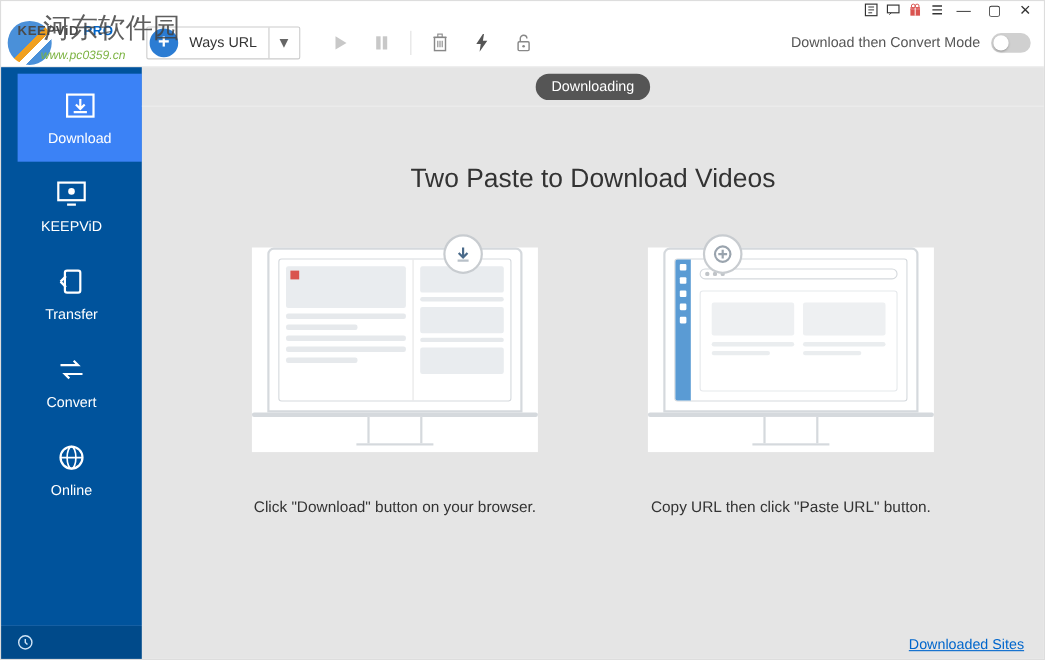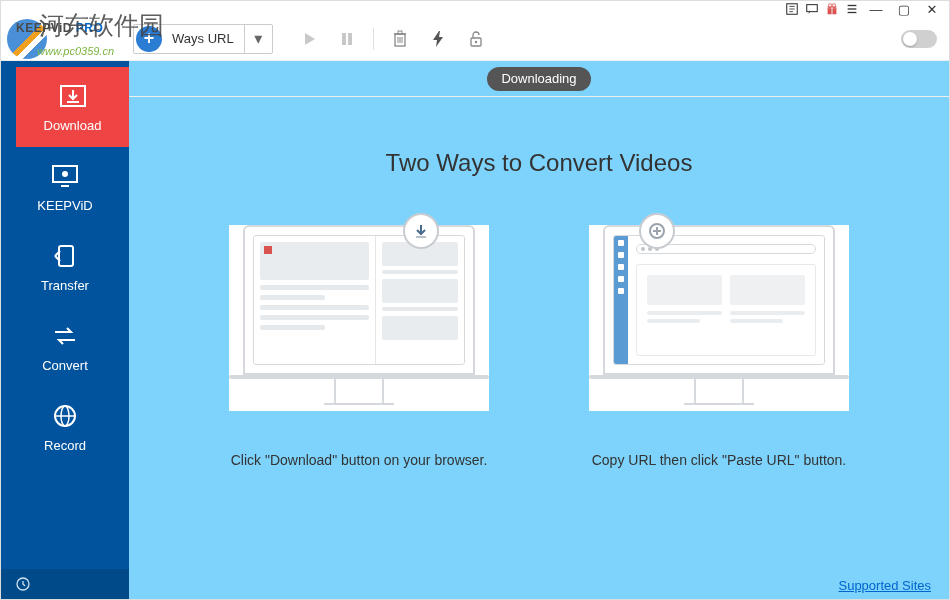--- a/index.html
+++ b/index.html
@@ -32,25 +32,25 @@
 .spacer { flex: 1; }
 .convert-mode { display: flex; align-items: center; gap: 10px; font-size: 13px; color: #555; }
 .toggle { width: 36px; height: 18px; border-radius: 9px; background: #d0d0d0; position: relative; cursor: pointer; }
 .toggle::after { content: ''; position: absolute; width: 14px; height: 14px; border-radius: 50%; background: #fff; top: 2px; left: 2px; box-shadow: 0 1px 2px rgba(0,0,0,0.25); }
 
 .body { flex: 1; display: flex; min-height: 0; }
 
 .sidebar { width: 128px; display: flex; flex-direction: column; }
 .side-main { flex: 1; background: #00539c; display: flex; flex-direction: column; padding-top: 6px; }
 .side-item { height: 80px; display: flex; flex-direction: column; align-items: center; justify-content: center; gap: 8px; color: #fff; cursor: pointer; font-size: 13px; }
-.side-item.active { background: #ef4444; margin-left: 15px; }
+.side-item.active { background: #3b82f6; margin-left: 15px; }
 .side-item svg { width: 32px; height: 28px; }
 .side-footer { height: 30px; background: #004a8a; display: flex; align-items: center; padding-left: 14px; color: #cfe3f5; }
 
-.content { flex: 1; background: #7dd3fc; display: flex; flex-direction: column; min-width: 0; }
+.content { flex: 1; background: #e5e5e5; display: flex; flex-direction: column; min-width: 0; }
 .tabs { height: 36px; display: flex; align-items: center; justify-content: center; gap: 14px; border-bottom: 1px solid #eee; }
 .tab { height: 24px; padding: 0 14px; border-radius: 12px; display: flex; align-items: center; font-size: 13px; color: #555; cursor: pointer; }
 .tab.active { background: #555; color: #fff; }
 
 .main { flex: 1; padding: 24px 30px 8px; display: flex; flex-direction: column; align-items: center; }
 .heading { font-size: 24px; color: #333; font-weight: normal; margin: 28px 0 48px; }
 
 .ways { display: flex; gap: 60px; }
 .way { width: 300px; display: flex; flex-direction: column; align-items: center; }
 .monitor { width: 260px; height: 186px; background: #fff; border: none; position: relative; }
@@ -177,20 +177,21 @@
             <rect x="4" y="8" width="10" height="8" fill="none" stroke="#888" stroke-width="1.3" rx="1"></rect>
             <path d="M6 8V5a3 3 0 016 0" fill="none" stroke="#888" stroke-width="1.3"></path>
             <circle cx="9" cy="12" r="1.2" fill="#888"></circle>
           </svg>
         </div>
     </div>
 
     <div class="spacer"></div>
 
     <div class="convert-mode">
+      <span>Download then Convert Mode</span>
       <div class="toggle"></div>
     </div>
   </div>
 
   <div class="body">
 
     <div class="sidebar">
       <div class="side-main">
         <div class="side-item active">
           <svg viewBox="0 0 32 28">
@@ -220,40 +221,40 @@
               <path d="M6 10h16l-4-4m8 12H10l4 4" fill="none" stroke="#fff" stroke-width="2"></path>
             </svg>
           <span>Convert</span>
         </div>
         <div class="side-item">
           <svg viewBox="0 0 32 28">
               <circle cx="16" cy="14" r="10" fill="none" stroke="#fff" stroke-width="2"></circle>
               <ellipse cx="16" cy="14" rx="4" ry="10" fill="none" stroke="#fff" stroke-width="1.5"></ellipse>
               <line x1="6" y1="14" x2="26" y2="14" stroke="#fff" stroke-width="1.5"></line>
             </svg>
-          <span>Record</span>
+          <span>Online</span>
         </div>
       </div>
       <div class="side-footer">
         <svg width="16" height="16" viewBox="0 0 16 16">
             <circle cx="8" cy="8" r="6" fill="none" stroke="#cfe3f5" stroke-width="1.3"></circle>
             <path d="M8 5v3l2 2" fill="none" stroke="#cfe3f5" stroke-width="1.3"></path>
           </svg>
       </div>
     </div>
 
     <div class="content">
       <div class="tabs">
         <div class="tab active">
             <span>Downloading</span>
           </div>
       </div>
 
       <div class="main">
-        <div class="heading">Two Ways to Convert Videos</div>
+        <div class="heading">Two Paste to Download Videos</div>
 
         <div class="ways">
 
           <div class="way">
             <div class="monitor">
               <div class="screen">
                 <div class="badge dl">
                   <svg width="18" height="18" viewBox="0 0 18 18">
                       <path d="M9 3v8m-4-3l4 4 4-4" fill="none" stroke="#4a6a8a" stroke-width="2"></path>
                       <line x1="4" y1="15" x2="14" y2="15" stroke="#b8c0c8" stroke-width="2"></line>
@@ -325,18 +326,18 @@
               <div class="stand"></div>
                 <div class="neck"></div>
             </div>
             <div class="caption">Copy URL then click "Paste URL" button.</div>
           </div>
 
         </div>
       </div>
 
       <div class="footer">
-        <a>Supported Sites</a>
+        <a>Downloaded Sites</a>
       </div>
     </div>
 
   </div>
 </div>
 
 </body></html>

